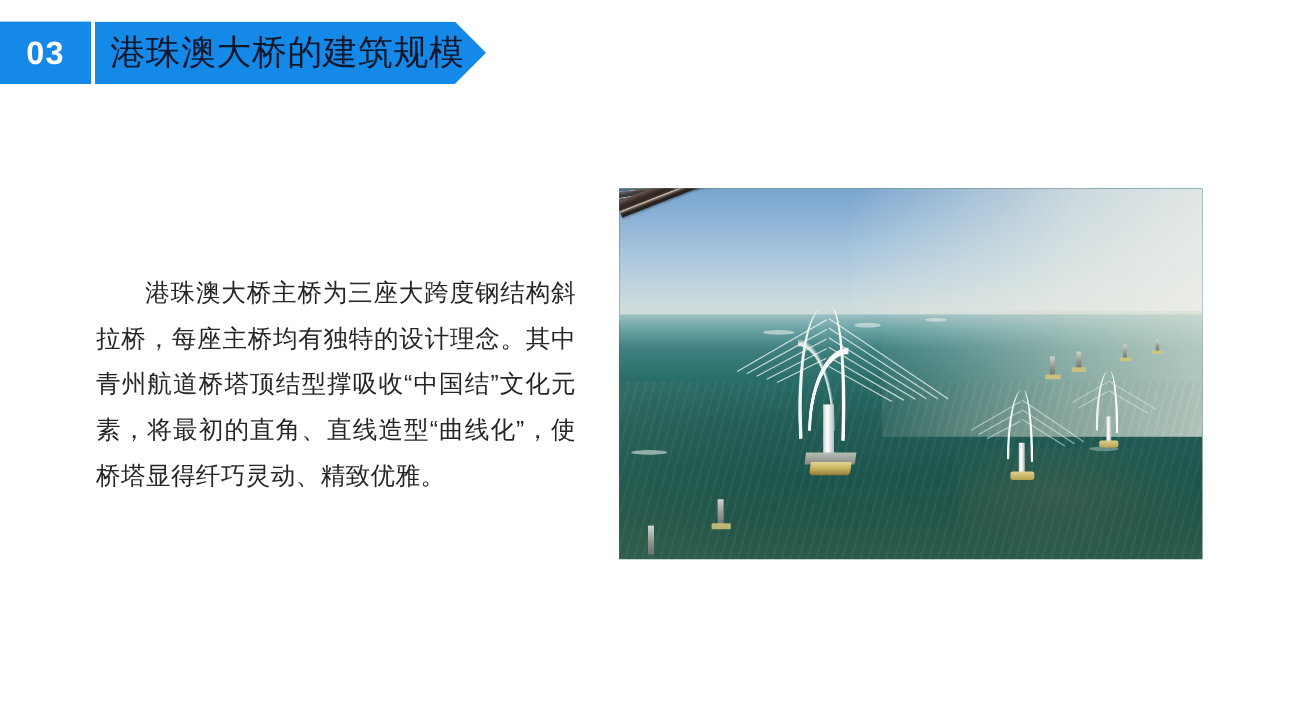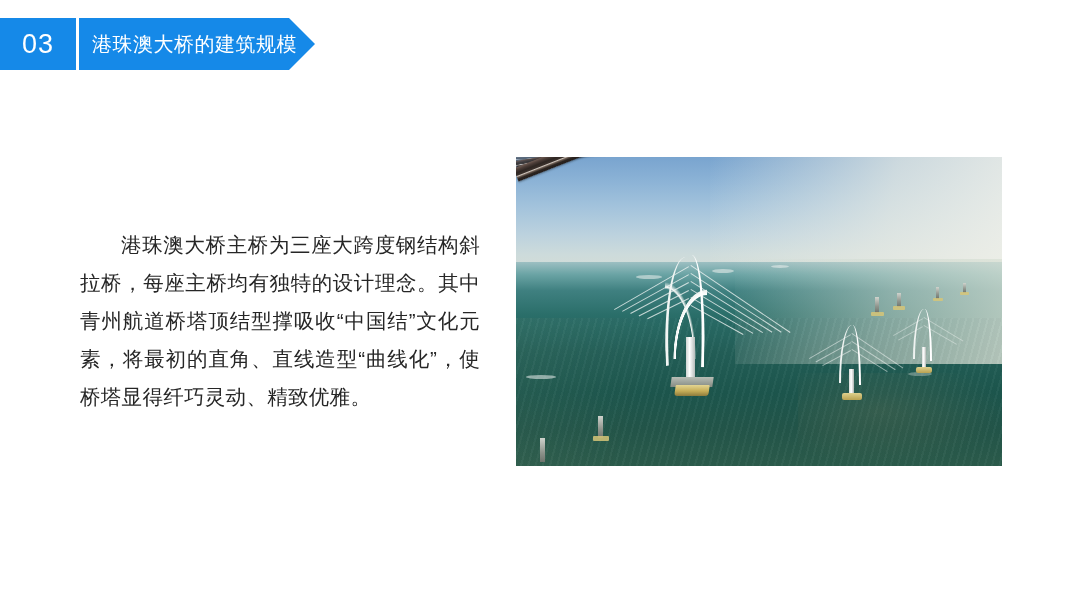--- a/index.html
+++ b/index.html
@@ -28,43 +28,43 @@
     width: 76px;
     height: 52px;
     background: #1589e8;
     display: flex;
     align-items: center;
     justify-content: center;
   }
   #number-badge-label {
     color: #ffffff;
     font-size: 27px;
-    font-weight: normal;
+    font-weight: bold;
     letter-spacing: 1px;
     line-height: 1;
   }
   #banner-gap {
     width: 3px;
     height: 52px;
     background: #ffffff;
   }
   #title-plate {
     position: relative;
     height: 52px;
     background: #1589e8;
     display: flex;
     align-items: center;
     padding-left: 13px;
     padding-right: 18px;
     -webkit-clip-path: polygon(0 0, calc(100% - 26px) 0, 100% 50%, calc(100% - 26px) 100%, 0 100%);
     clip-path: polygon(0 0, calc(100% - 26px) 0, 100% 50%, calc(100% - 26px) 100%, 0 100%);
   }
   #slide-title {
-    color: #ffffff;
-    font-size: 20px;
+    color: #0f172a;
+    font-size: 29px;
     line-height: 1;
     white-space: nowrap;
     letter-spacing: 0.5px;
   }
 
   
   #body-text-block {
     position: absolute;
     left: 68px;
     top: 214px;

